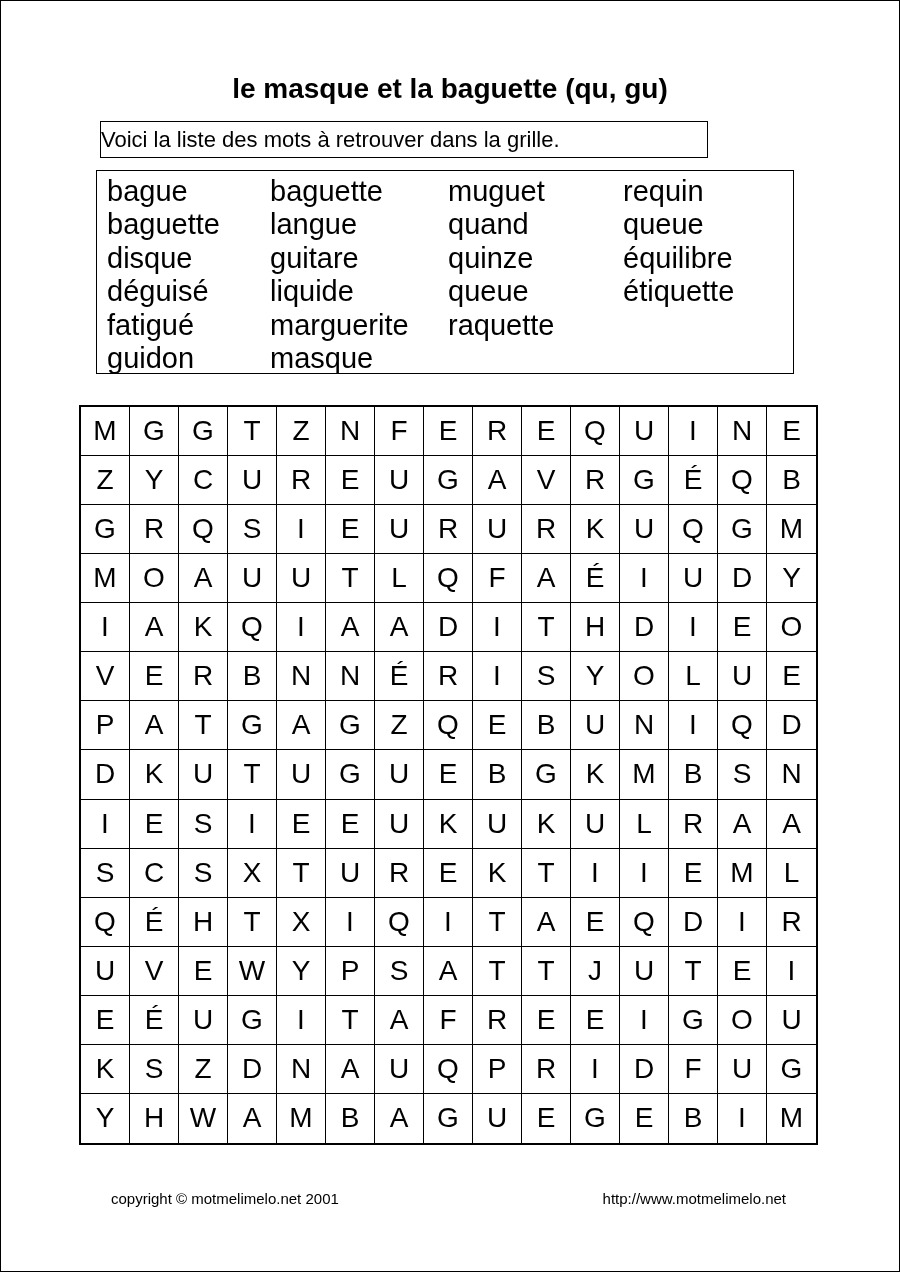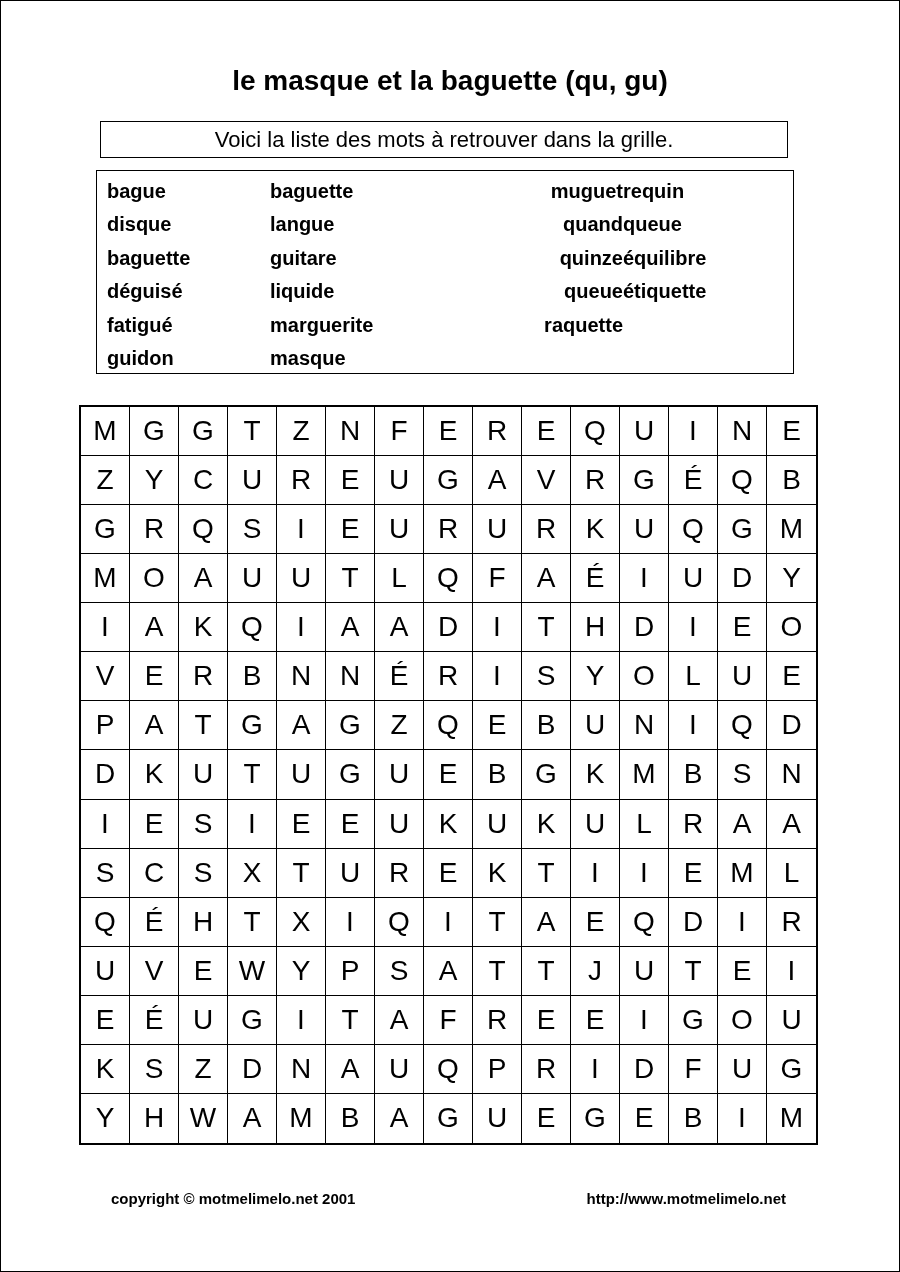--- a/index.html
+++ b/index.html
@@ -10,54 +10,53 @@
     box-sizing: border-box;
     background: #ffffff;
     border: 1px solid #000000;
     font-family: "Liberation Sans", "DejaVu Sans", sans-serif;
     color: #000000;
     overflow: hidden;
   }
   .title {
     position: absolute;
     top: 60px; left: 0; right: 0;
-    margin: 4px;
+    margin: 12px;
     text-align: center;
     font-size: 28px;
     font-weight: bold;
   }
   .subtitle-box {
     position: absolute;
     top: 120px; left: 99px;
-    width: 688px; height: 37px;
+    width: 608px; height: 37px;
     box-sizing: border-box;
     border: 1px solid #000000;
-    text-align: center;
+    text-align: left;
     font-size: 22px;
     line-height: 35px;
   }
   .wordlist-box {
     position: absolute;
     top: 169px; left: 95px;
     width: 698px; height: 204px;
     box-sizing: border-box;
     border: 1px solid #000000;
     padding: 4px 0 0 10px;
     display: flex;
   }
   .wl-col { flex: 0 0 auto; }
   .wl-col-0 { width: 163px; }
   .wl-col-1 { width: 178px; }
-  .wl-col-2 { width: 175px; text-align: right; }
+  .wl-col-2 { width: 175px; }
   .wl-col-3 { width: auto; }
   .wl-word {
-    font-size: 20px;
+    font-size: 29px;
     line-height: 33.4px;
     white-space: nowrap;
-    font-weight: bold;
   }
   .grid {
     position: absolute;
     top: 404px; left: 78px;
     width: 739px; height: 740px;
     box-sizing: border-box;
     border: 2px solid #000000;
     display: grid;
     grid-template-columns: repeat(15, 1fr);
     grid-template-rows: repeat(15, 1fr);
@@ -71,38 +70,37 @@
     font-size: 28px;
   }
   .cell:nth-child(15n) { border-right: none; }
   .cell:nth-child(n+211) { border-bottom: none; }
   .footer {
     position: absolute;
     top: 1189px; left: 110px; right: 113px;
     display: flex;
     justify-content: space-between;
     font-size: 15px;
-    font-weight: bold;
   }
 </style>
 </head>
 <body>
 
 <div class="page">
   <h1 class="title">le masque et la baguette (qu, gu)</h1>
 
   <div class="subtitle-box">
     <span>Voici la liste des mots à retrouver dans la grille.</span>
   </div>
 
   <div class="wordlist-box" id="wordlist">
       <div class="wl-col wl-col-0">
         <div class="wl-word">bague</div>
+        <div class="wl-word">baguette</div>
         <div class="wl-word">disque</div>
-        <div class="wl-word">baguette</div>
         <div class="wl-word">déguisé</div>
         <div class="wl-word">fatigué</div>
         <div class="wl-word">guidon</div>
       </div>
       <div class="wl-col wl-col-1">
         <div class="wl-word">baguette</div>
         <div class="wl-word">langue</div>
         <div class="wl-word">guitare</div>
         <div class="wl-word">liquide</div>
         <div class="wl-word">marguerite</div>

